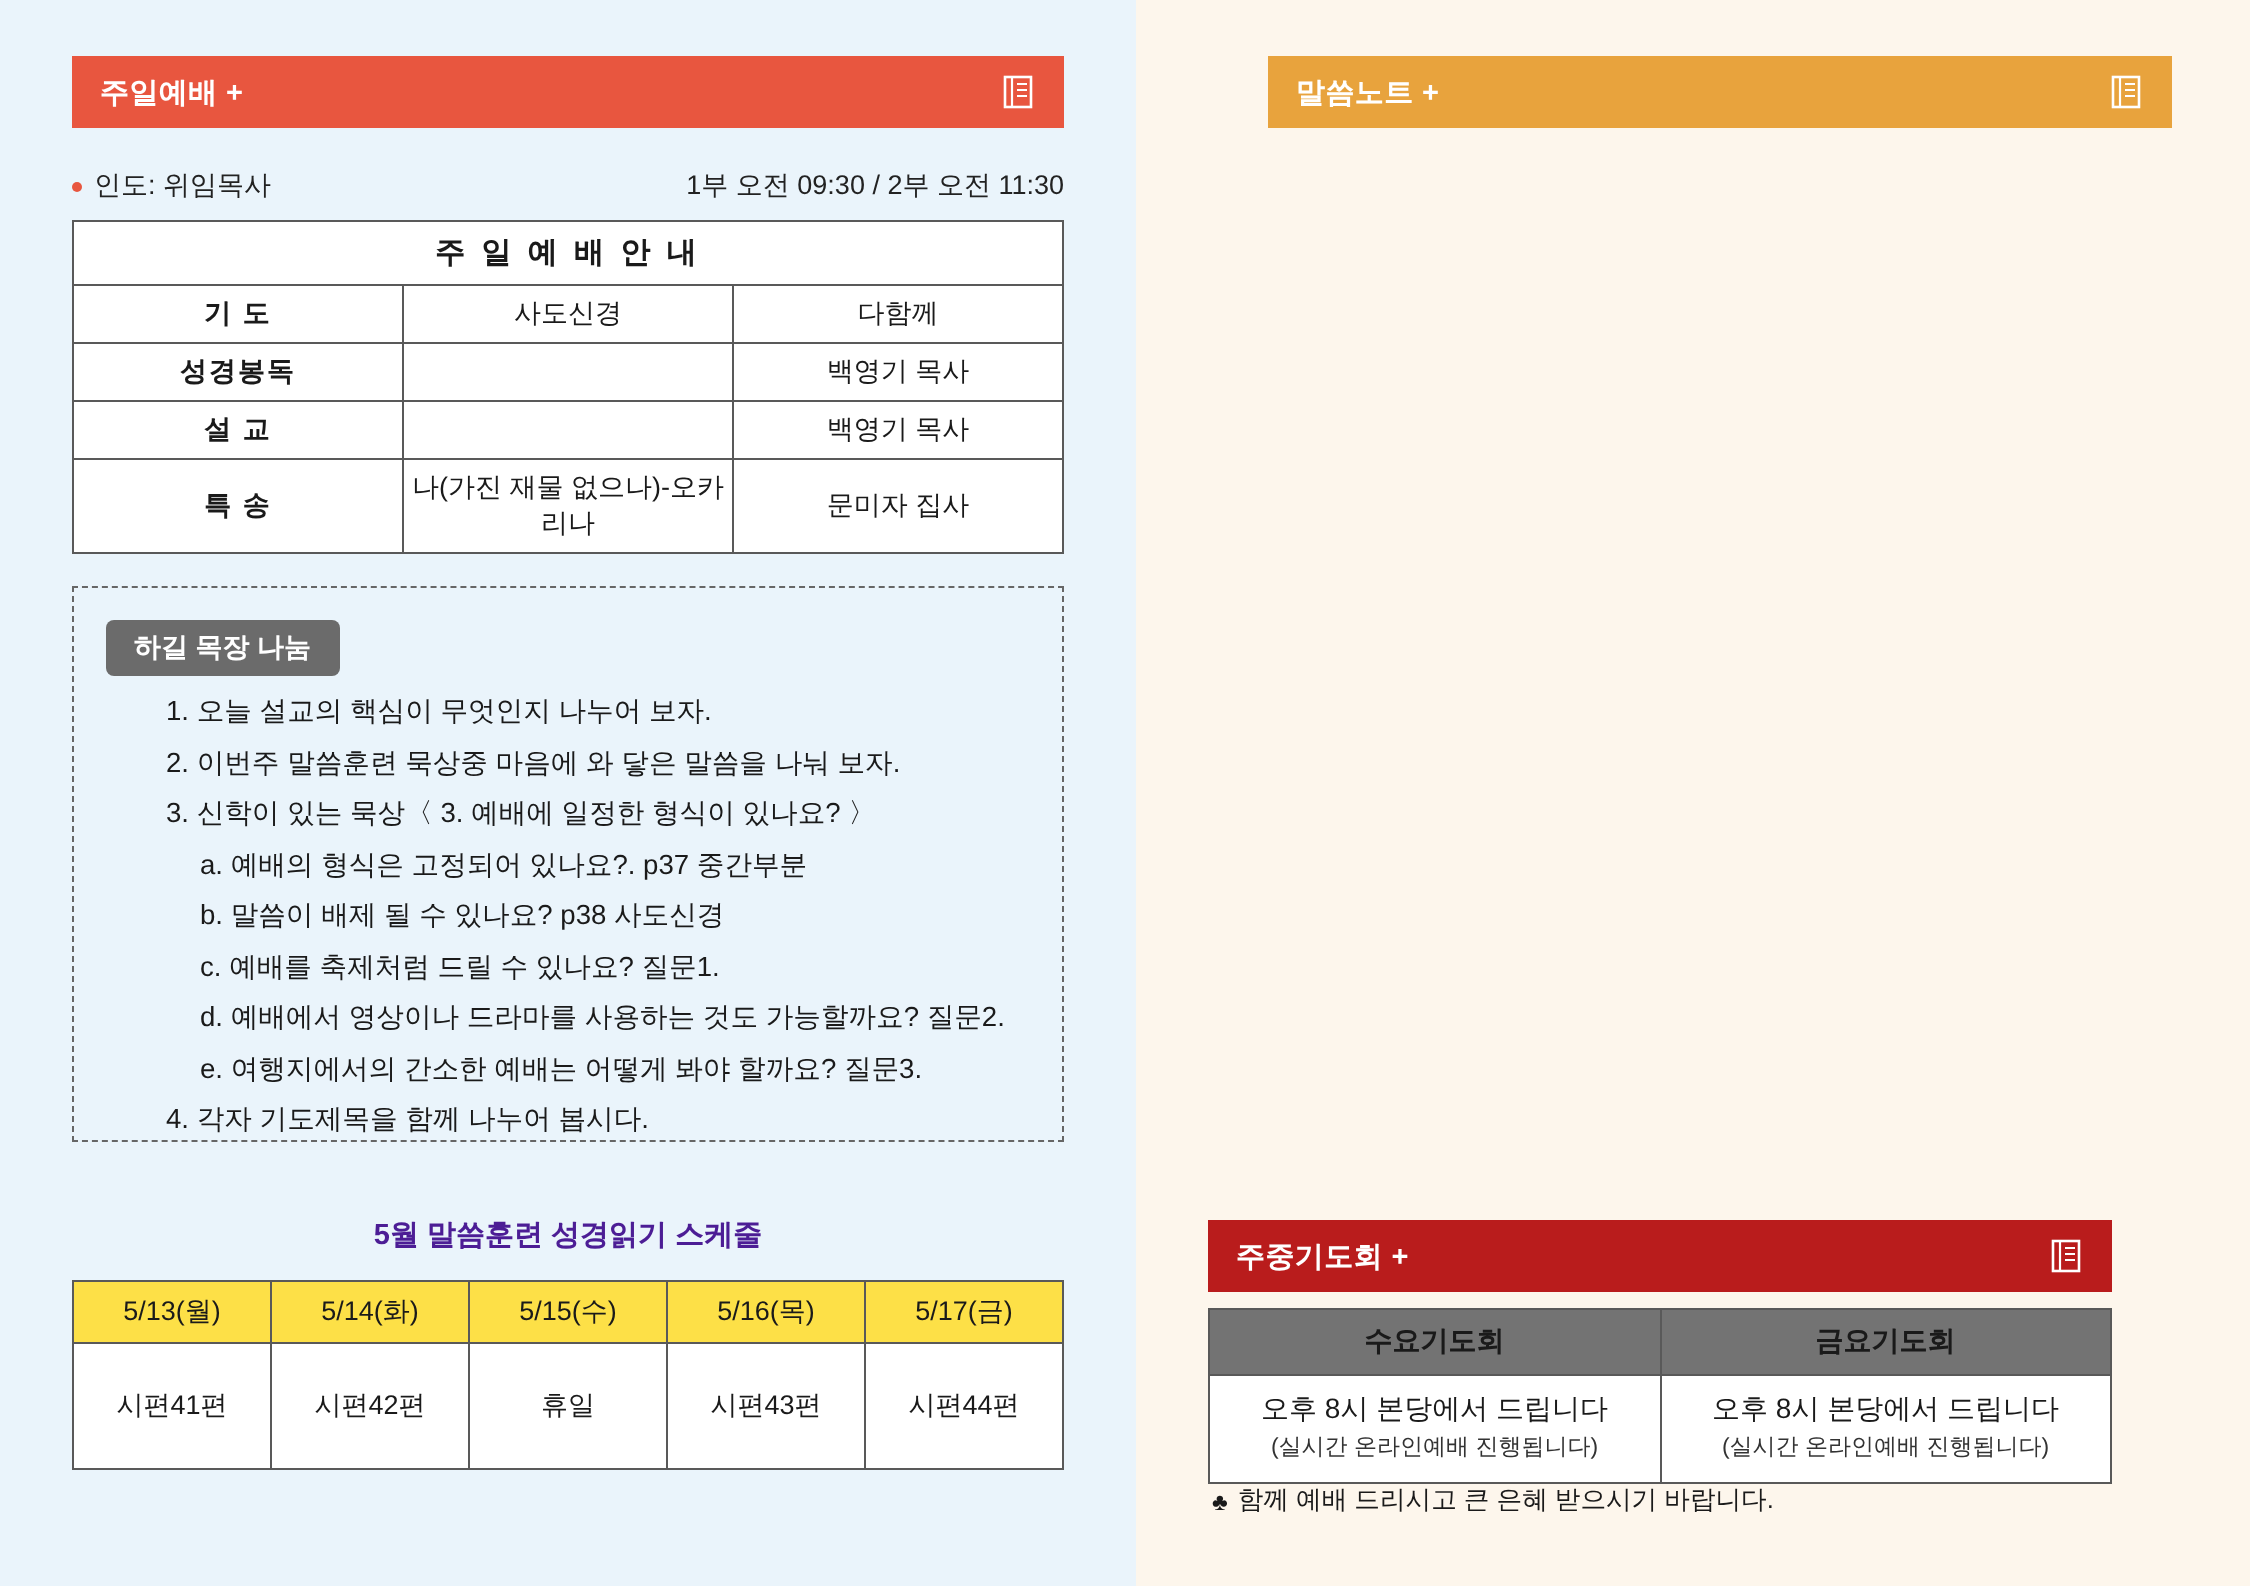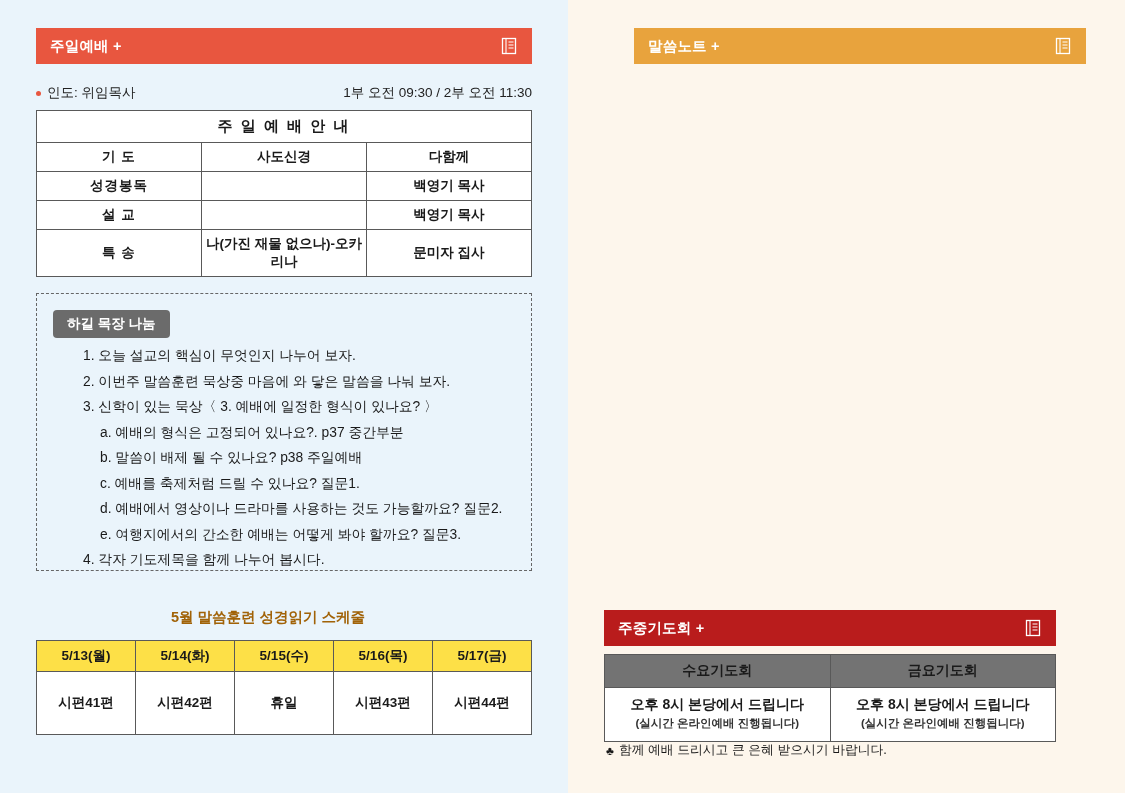--- a/index.html
+++ b/index.html
@@ -83,21 +83,21 @@
     border-collapse: collapse;
     table-layout: fixed;
     background: #ffffff;
   }
   table.grid td, table.grid th {
     border: 1px solid #595959;
     font-size: 13.5px;
     color: #1a1a1a;
     text-align: center;
     padding: 5px 4px;
-    font-weight: bold;
+    font-weight: normal;
   }
 
   #worship-table {
     position: absolute;
     left: 36px; top: 110px;
     width: 496px;
   }
   #worship-table .caption-cell {
     font-weight: bold;
     font-size: 15px;
@@ -139,26 +139,26 @@
     font-size: 13.8px;
     color: #1a1a1a;
     line-height: 25.5px;
   }
   #sharing-list .li { white-space: nowrap; margin-left: 29px; }
   #sharing-list .sub { padding-left: 17px; }
 
   
   #schedule-title {
     position: absolute;
-    left: 20px; top: 608px;
+    left: 36px; top: 608px;
     width: 496px;
     text-align: center;
     font-size: 14.5px;
     font-weight: bold;
-    color: #a16207;
+    color: #4c1d95;
   }
   #schedule-table {
     position: absolute;
     left: 36px; top: 640px;
     width: 496px;
   }
   #schedule-table td {
     padding: 6px 2px;
   }
   #schedule-table thead td {
@@ -263,21 +263,21 @@
     </tbody>
       </table>
 
     <div id="sharing-box"></div>
     <div id="sharing-tag">하길 목장 나눔</div>
     <div id="sharing-list">
       <div class="li">1. 오늘 설교의 핵심이 무엇인지 나누어 보자.</div>
       <div class="li">2. 이번주 말씀훈련 묵상중 마음에 와 닿은 말씀을 나눠 보자.</div>
       <div class="li">3. 신학이 있는 묵상〈 3. 예배에 일정한 형식이 있나요? 〉</div>
       <div class="li sub">a. 예배의 형식은 고정되어 있나요?. p37 중간부분</div>
-      <div class="li sub">b. 말씀이 배제 될 수 있나요? p38 주일예배</div>
+      <div class="li sub">b. 말씀이 배제 될 수 있나요? p38 사도신경</div>
       <div class="li sub">c. 예배를 축제처럼 드릴 수 있나요? 질문1.</div>
       <div class="li sub">d. 예배에서 영상이나 드라마를 사용하는 것도 가능할까요? 질문2.</div>
       <div class="li sub">e. 여행지에서의 간소한 예배는 어떻게 봐야 할까요? 질문3.</div>
       <div class="li">4. 각자 기도제목을 함께 나누어 봅시다.</div>
     </div>
 
     <div id="schedule-title">5월 말씀훈련 성경읽기 스케줄</div>
     <table class="grid" id="schedule-table">
       <thead>
         <tr>

